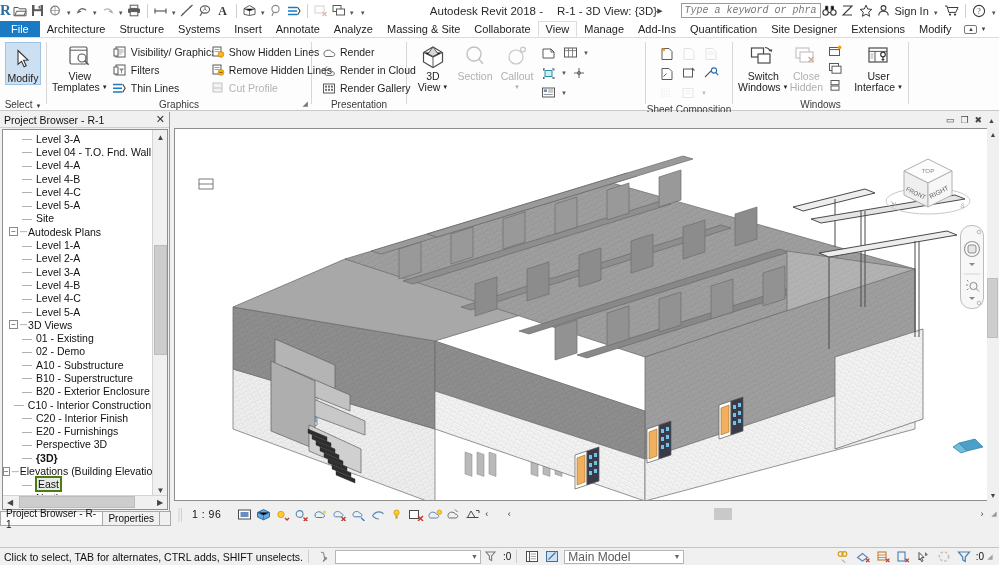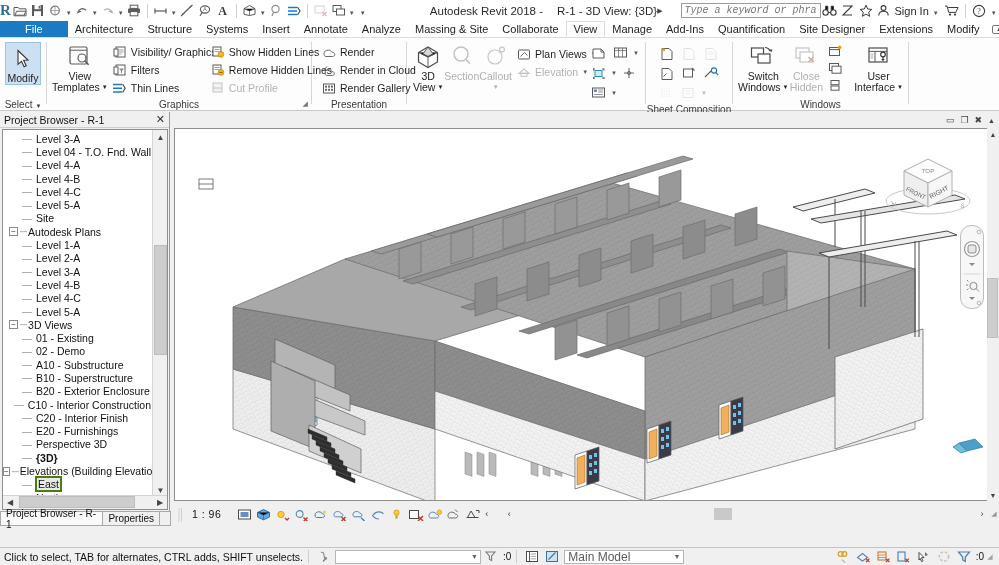--- a/index.html
+++ b/index.html
@@ -56,21 +56,21 @@
   
   .tabbar {
     position: absolute; top: 21px; left: 0; width: 999px; height: 17px;
     background: #ffffff; display: flex; align-items: stretch;
     border-bottom: 1px solid #dcdcdc;
   }
   .tab {
     padding: 0 7px; display: flex; align-items: center; font-size: 11px; color: #222;
     white-space: nowrap; cursor: default;
   }
-  .tab.file { background: #1a7bc4; color: #fff; padding: 0 25px; }
+  .tab.file { background: #1a7bc4; color: #fff; padding: 0 11px; }
   .tab.active { background: #fdfdfd; border: 1px solid #dcdcdc; border-bottom: 1px solid #fdfdfd; position: relative; z-index: 3; }
   .tab-more { display: flex; align-items: center; padding: 0 6px; color: #444; font-size: 9px; }
   .tab-more .boxg { border: 1px solid #777; border-radius: 2px; width: 13px; height: 9px; display:flex; align-items:center; justify-content:center; font-size:6px; }
 
   
   .ribbon {
     position: absolute; top: 38px; left: 0; width: 999px; height: 73px;
     background: #fdfdfd; border-bottom: 1px solid #c8c8c8;
     display: flex; align-items: stretch;
   }
@@ -594,42 +594,20 @@
           <span class="ic">
             <svg width="26" height="26" viewBox="0 0 26 26">
                 <path d="M5 13c0-4 3-7 7-7s7 3 7 7-3 7-7 7-7-3-7-7z" fill="none" stroke="#c8c8c8" stroke-width="1.2"></path>
                 <circle cx="19" cy="5.5" r="2.4" fill="none" stroke="#c8c8c8" stroke-width="1.2"></circle>
               </svg>
           </span>
           <span>Callout</span>
           <span style="font-size:6px">▼</span>
         </div>
 
-        <div class="collist" style="width:76px;padding-top:4px">
-          <div class="srow">
-            <span class="si">
-              <svg width="14" height="13" viewBox="0 0 14 13">
-                  <rect x="1.5" y="2" width="11" height="9" rx="1" fill="#fff" stroke="#5a5a5a" stroke-width="1"></rect>
-                  <path d="M3.5 8.5l4-4 3 3" fill="none" stroke="#6a6a6a" stroke-width="1"></path>
-                </svg>
-            </span>
-            <span class="lbl">Plan Views</span>
-            <span class="dd">▼</span>
-          </div>
-          <div class="srow dis">
-            <span class="si">
-              <svg width="14" height="13" viewBox="0 0 14 13">
-                  <path d="M7 3l5 4.4H2z" fill="none" stroke="#c4c4c4" stroke-width="1.1"></path>
-                  <rect x="4" y="7.4" width="6" height="3" fill="none" stroke="#c4c4c4" stroke-width="1"></rect>
-                </svg>
-            </span>
-            <span class="lbl">Elevation</span>
-            <span class="dd">▼</span>
-          </div>
-        </div>
 
         <div class="minigrid" style="width:66px">
           <div class="minirow">
             <span class="mbtn">
               <svg width="16" height="15" viewBox="0 0 16 15">
                   <path d="M2 3h8l3 3v6H2z" fill="#fff" stroke="#5a5a5a" stroke-width="1"></path>
                   <path d="M10 3v3h3" stroke="#5a5a5a" stroke-width="1" fill="none"></path>
                 </svg>
             </span>
             <span class="mbtn">

